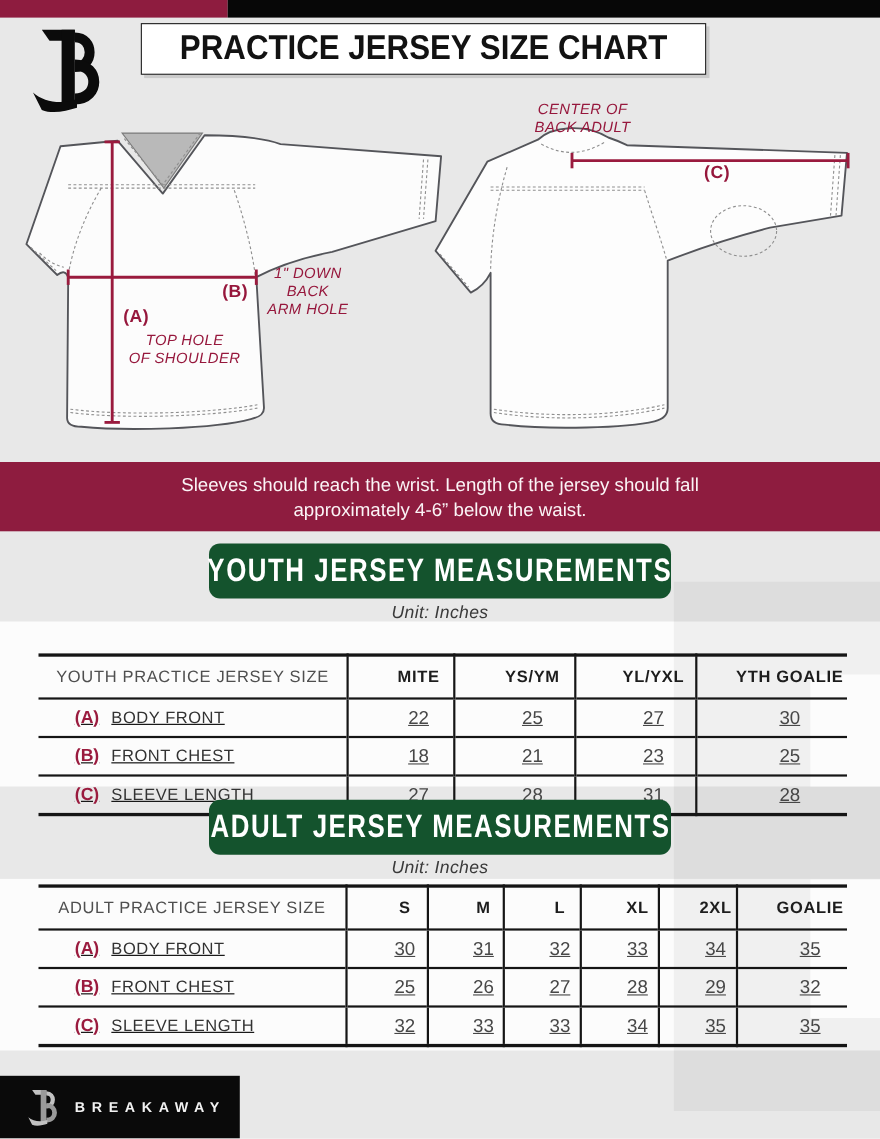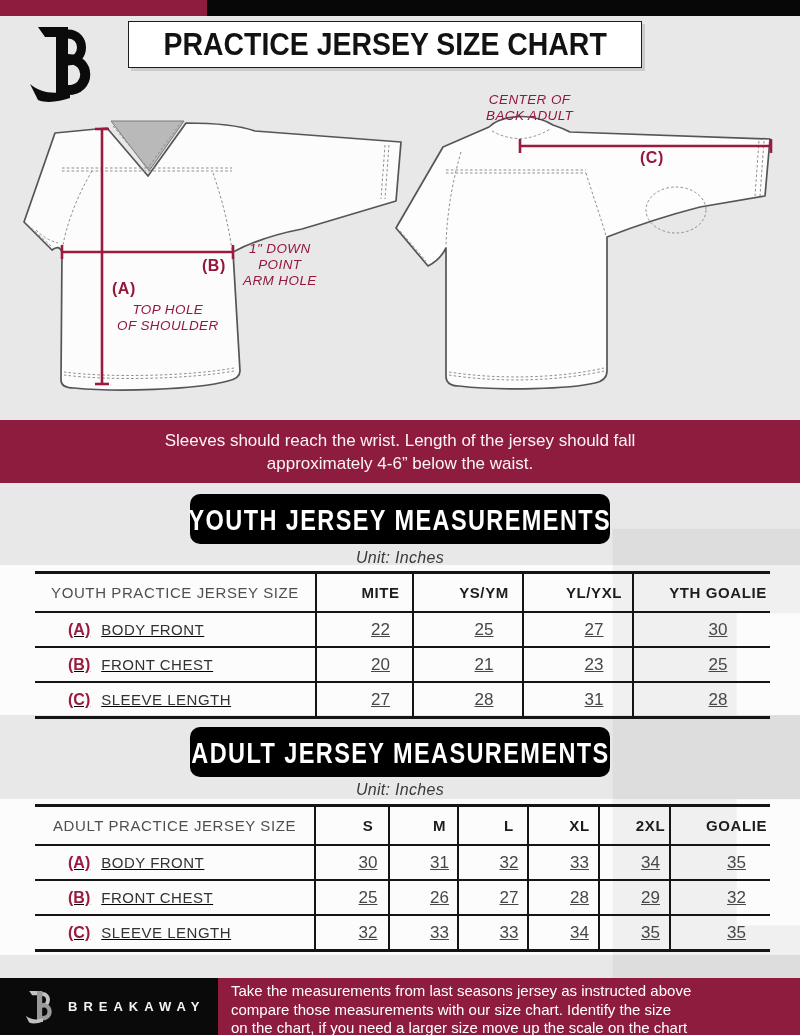--- a/index.html
+++ b/index.html
@@ -30,21 +30,21 @@
   .diagram-svg{position:absolute;left:0;top:80px;z-index:2;}
   .anno{position:absolute;color:#96173C;z-index:4;}
   .anno-key{font-weight:bold;font-size:16px;letter-spacing:0.5px;}
   .anno-lines{font-style:italic;font-size:13.5px;line-height:16px;letter-spacing:0.4px;font-weight:500;text-align:center;}
 
   
   .banner{position:absolute;left:0;top:420px;width:800px;height:63px;background:#8E1C3F;z-index:2;
           color:#fbf4f6;text-align:center;font-size:17px;line-height:23px;padding-top:9px;box-sizing:border-box;}
 
   
-  .pill{position:absolute;left:50%;transform:translateX(-50%);background:#000000;border-radius:10px;
+  .pill{position:absolute;left:50%;transform:translateX(-50%);background:#14532d;border-radius:10px;
         height:50px;width:420px;display:flex;align-items:center;justify-content:center;z-index:2;}
   .pill-text{color:#ffffff;font-weight:bold;font-size:25px;letter-spacing:1.5px;white-space:nowrap;
              transform:scale(0.94,1.18);}
   .unit{position:absolute;left:0;width:800px;text-align:center;font-style:italic;font-size:16px;
         color:#3a3a3a;z-index:2;letter-spacing:0.3px;}
 
   
   .size-table{position:absolute;left:35px;width:735px;border-collapse:collapse;z-index:2;
               border-top:3px solid #151515;border-bottom:3px solid #151515;table-layout:fixed;}
   .size-table td{padding:0;border:0;}
@@ -153,40 +153,40 @@
   </svg>
 
   <div class="anno anno-key" style="left:112px;top:280px;">(A)</div>
   <div class="anno anno-lines" style="left:117px;top:302px;">
     <div>TOP HOLE</div>
     <div>OF SHOULDER</div>
   </div>
   <div class="anno anno-key" style="left:202px;top:257px;">(B)</div>
   <div class="anno anno-lines" style="left:243px;top:241px;">
     <div>1" DOWN</div>
-    <div>POINT</div>
+    <div>BACK</div>
     <div>ARM HOLE</div>
   </div>
   <div class="anno anno-key" style="left:640px;top:149px;">(C)</div>
   <div class="anno anno-lines" style="left:486px;top:92px;">
     <div>CENTER OF</div>
     <div>BACK ADULT</div>
   </div>
 
   <div class="banner">
     <div>Sleeves should reach the wrist. Length of the jersey should fall</div>
     <div>approximately 4-6” below the waist.</div>
   </div>
 
   <div class="pill" style="top:494px;">
     <span class="pill-text">YOUTH JERSEY MEASUREMENTS</span>
   </div>
   <div class="unit" style="top:549px;">Unit: Inches</div>
 
-  <table class="size-table" style="top:571px;">
+  <table class="size-table" style="top:594px;">
     <colgroup>
         <col style="width:281px">
         <col style="width:97px">
         <col style="width:110px">
         <col style="width:110px">
         <col style="width:137px">
       </colgroup>
     <tbody>
         <tr class="hrow">
       <td class="first-head">YOUTH PRACTICE JERSEY SIZE</td>
@@ -197,21 +197,21 @@
     </tr>
     <tr class="drow">
       <td class="label-cell"><span class="key">(A)</span><span class="rlabel">BODY FRONT</span></td>
       <td class="val">22</td>
       <td class="val">25</td>
       <td class="val">27</td>
       <td class="val">30</td>
     </tr>
     <tr class="drow">
       <td class="label-cell"><span class="key">(B)</span><span class="rlabel">FRONT CHEST</span></td>
-      <td class="val">20</td>
+      <td class="val">18</td>
       <td class="val">21</td>
       <td class="val">23</td>
       <td class="val">25</td>
     </tr>
     <tr class="drow">
       <td class="label-cell"><span class="key">(C)</span><span class="rlabel">SLEEVE LENGTH</span></td>
       <td class="val">27</td>
       <td class="val">28</td>
       <td class="val">31</td>
       <td class="val">28</td>
@@ -278,20 +278,15 @@
     <div class="footer-black">
       <svg width="32" height="36" viewBox="0 0 74 80">
         <path d="M12,3 L42,3 L42,13 L19,13 Z" fill="#c2c2c2"></path>
         <path d="M30,3 L42,3 L42,70 L30,70 Z" fill="#9a9a9a"></path>
         <path d="M42,10 C60,10 60,37 42,37" fill="none" stroke="#c2c2c2" stroke-width="9"></path>
         <path d="M42,35 C65,35 65,66 42,66" fill="none" stroke="#9a9a9a" stroke-width="10"></path>
         <path d="M44,66 C30,71 14,69 4,60 L12,76 C22,80 34,77 44,74 Z" fill="#c2c2c2"></path>
       </svg>
       <span class="footer-brand">BREAKAWAY</span>
     </div>
-    <div class="footer-maroon">
-      <div>Take the measurements from last seasons jersey as instructed above</div>
-      <div>compare those measurements  with our size chart. Identify the size</div>
-      <div>on the chart, if you need a larger size move up the scale on the chart</div>
-    </div>
   </div>
 
 </div>
 
 </body></html>

